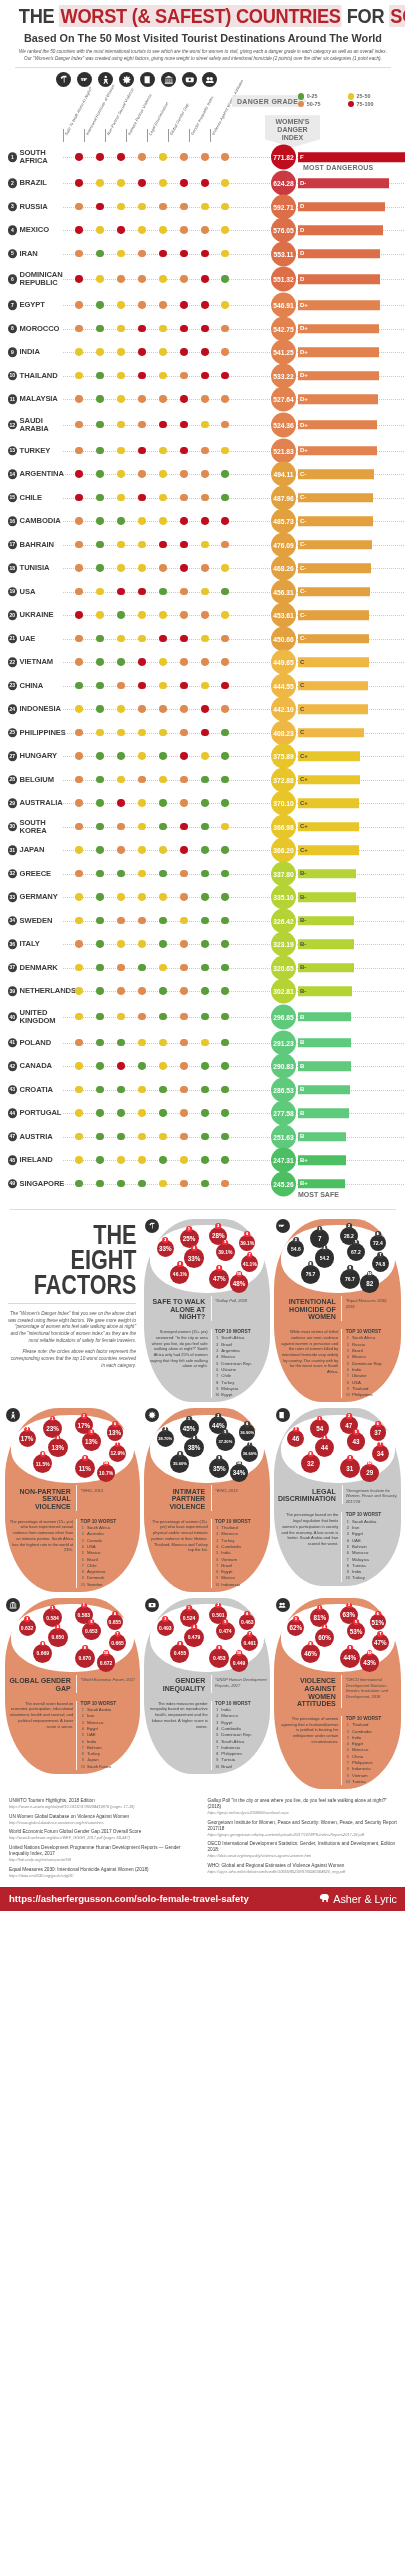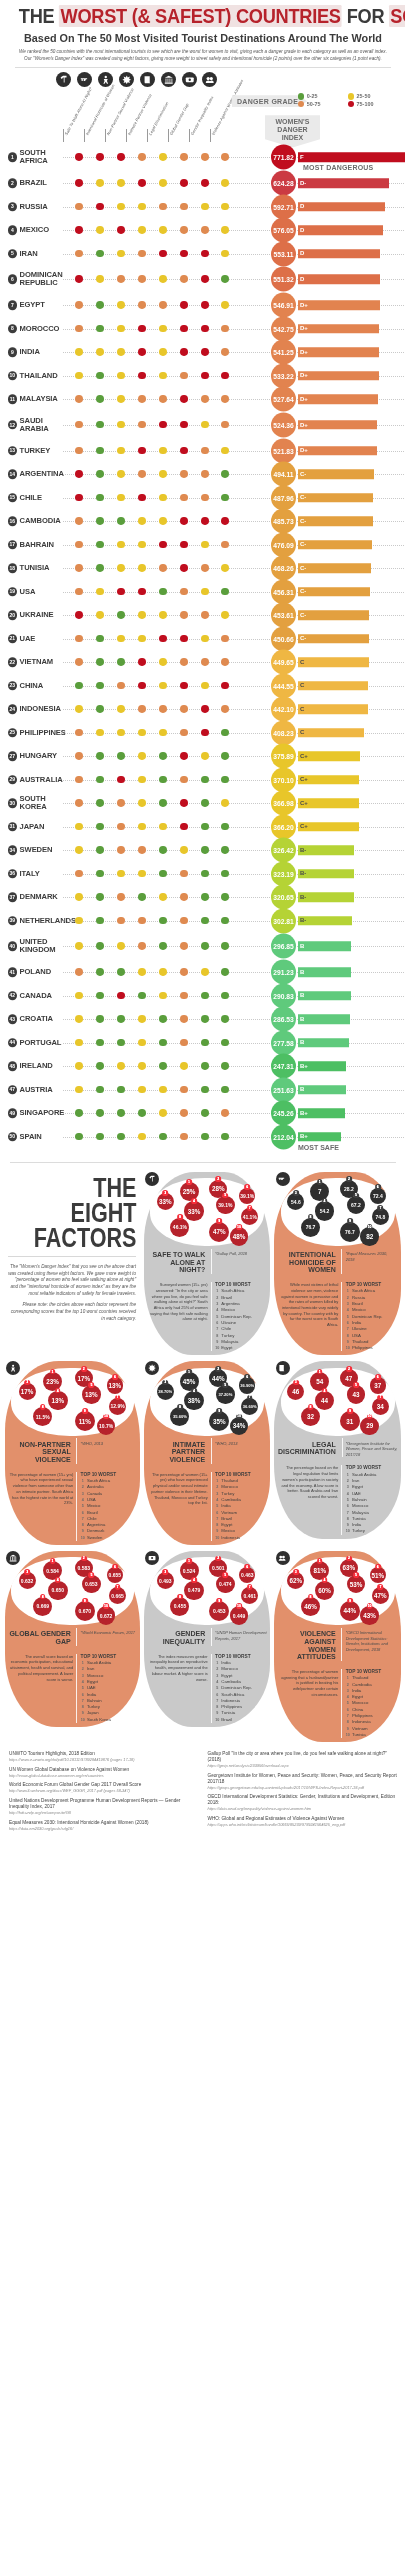--- a/index.html
+++ b/index.html
@@ -821,20 +821,41 @@
           <span class="dot" style="left:146px;background:#5a9e3c"></span>
         </div>
         <div class="idx" style="background:#e8c62a">375.89</div>
         <div class="barwrap">
           <div class="bar" style="width:62px;background:#e8c62a">
             <span class="grade dark">C+</span>
           </div>
         </div>
       </div>
       <div class="row">
+        <div class="rank">28</div>
+        <div class="cname">Belgium</div>
+        <div class="dotline"></div>
+        <div class="dots">
+          <span class="dot" style="left:0px;background:#df8a50"></span>
+          <span class="dot" style="left:21px;background:#5a9e3c"></span>
+          <span class="dot" style="left:42px;background:#e8c62a"></span>
+          <span class="dot" style="left:63px;background:#df8a50"></span>
+          <span class="dot" style="left:84px;background:#e8c62a"></span>
+          <span class="dot" style="left:105px;background:#df8a50"></span>
+          <span class="dot" style="left:126px;background:#5a9e3c"></span>
+          <span class="dot" style="left:146px;background:#5a9e3c"></span>
+        </div>
+        <div class="idx" style="background:#e8c62a">372.88</div>
+        <div class="barwrap">
+          <div class="bar" style="width:62px;background:#e8c62a">
+            <span class="grade dark">C+</span>
+          </div>
+        </div>
+      </div>
+      <div class="row">
         <div class="rank">29</div>
         <div class="cname">Australia</div>
         <div class="dotline"></div>
         <div class="dots">
           <span class="dot" style="left:0px;background:#df8a50"></span>
           <span class="dot" style="left:21px;background:#5a9e3c"></span>
           <span class="dot" style="left:42px;background:#c00d1e"></span>
           <span class="dot" style="left:63px;background:#e8c62a"></span>
           <span class="dot" style="left:84px;background:#5a9e3c"></span>
           <span class="dot" style="left:105px;background:#df8a50"></span>
@@ -884,20 +905,62 @@
           <span class="dot" style="left:146px;background:#5a9e3c"></span>
         </div>
         <div class="idx" style="background:#e8c62a">366.20</div>
         <div class="barwrap">
           <div class="bar" style="width:61px;background:#e8c62a">
             <span class="grade dark">C+</span>
           </div>
         </div>
       </div>
       <div class="row">
+        <div class="rank">32</div>
+        <div class="cname">Greece</div>
+        <div class="dotline"></div>
+        <div class="dots">
+          <span class="dot" style="left:0px;background:#df8a50"></span>
+          <span class="dot" style="left:21px;background:#5a9e3c"></span>
+          <span class="dot" style="left:42px;background:#5a9e3c"></span>
+          <span class="dot" style="left:63px;background:#e8c62a"></span>
+          <span class="dot" style="left:84px;background:#5a9e3c"></span>
+          <span class="dot" style="left:105px;background:#df8a50"></span>
+          <span class="dot" style="left:126px;background:#5a9e3c"></span>
+          <span class="dot" style="left:146px;background:#5a9e3c"></span>
+        </div>
+        <div class="idx" style="background:#b5d335">337.80</div>
+        <div class="barwrap">
+          <div class="bar" style="width:58px;background:#b5d335">
+            <span class="grade dark">B-</span>
+          </div>
+        </div>
+      </div>
+      <div class="row">
+        <div class="rank">33</div>
+        <div class="cname">Germany</div>
+        <div class="dotline"></div>
+        <div class="dots">
+          <span class="dot" style="left:0px;background:#e8c62a"></span>
+          <span class="dot" style="left:21px;background:#5a9e3c"></span>
+          <span class="dot" style="left:42px;background:#e8c62a"></span>
+          <span class="dot" style="left:63px;background:#e8c62a"></span>
+          <span class="dot" style="left:84px;background:#e8c62a"></span>
+          <span class="dot" style="left:105px;background:#df8a50"></span>
+          <span class="dot" style="left:126px;background:#5a9e3c"></span>
+          <span class="dot" style="left:146px;background:#5a9e3c"></span>
+        </div>
+        <div class="idx" style="background:#b5d335">335.10</div>
+        <div class="barwrap">
+          <div class="bar" style="width:58px;background:#b5d335">
+            <span class="grade dark">B-</span>
+          </div>
+        </div>
+      </div>
+      <div class="row">
         <div class="rank">34</div>
         <div class="cname">Sweden</div>
         <div class="dotline"></div>
         <div class="dots">
           <span class="dot" style="left:0px;background:#e8c62a"></span>
           <span class="dot" style="left:21px;background:#5a9e3c"></span>
           <span class="dot" style="left:42px;background:#df8a50"></span>
           <span class="dot" style="left:63px;background:#df8a50"></span>
           <span class="dot" style="left:84px;background:#5a9e3c"></span>
           <span class="dot" style="left:105px;background:#e8c62a"></span>
@@ -1073,20 +1136,41 @@
           <span class="dot" style="left:146px;background:#5a9e3c"></span>
         </div>
         <div class="idx" style="background:#5fca7c">277.58</div>
         <div class="barwrap">
           <div class="bar" style="width:51px;background:#5fca7c">
             <span class="grade">B</span>
           </div>
         </div>
       </div>
       <div class="row">
+        <div class="rank">47</div>
+        <div class="cname">Austria</div>
+        <div class="dotline"></div>
+        <div class="dots">
+          <span class="dot" style="left:0px;background:#e8c62a"></span>
+          <span class="dot" style="left:21px;background:#5a9e3c"></span>
+          <span class="dot" style="left:42px;background:#5a9e3c"></span>
+          <span class="dot" style="left:63px;background:#e8c62a"></span>
+          <span class="dot" style="left:84px;background:#e8c62a"></span>
+          <span class="dot" style="left:105px;background:#df8a50"></span>
+          <span class="dot" style="left:126px;background:#5a9e3c"></span>
+          <span class="dot" style="left:146px;background:#5a9e3c"></span>
+        </div>
+        <div class="idx" style="background:#5fca7c">251.63</div>
+        <div class="barwrap">
+          <div class="bar" style="width:48px;background:#5fca7c">
+            <span class="grade">B</span>
+          </div>
+        </div>
+      </div>
+      <div class="row">
         <div class="rank">48</div>
         <div class="cname">Ireland</div>
         <div class="dotline"></div>
         <div class="dots">
           <span class="dot" style="left:0px;background:#e8c62a"></span>
           <span class="dot" style="left:21px;background:#5a9e3c"></span>
           <span class="dot" style="left:42px;background:#e8c62a"></span>
           <span class="dot" style="left:63px;background:#e8c62a"></span>
           <span class="dot" style="left:84px;background:#5a9e3c"></span>
           <span class="dot" style="left:105px;background:#e8c62a"></span>
@@ -1094,78 +1178,36 @@
           <span class="dot" style="left:146px;background:#5a9e3c"></span>
         </div>
         <div class="idx" style="background:#4dbf63">247.31</div>
         <div class="barwrap">
           <div class="bar" style="width:48px;background:#4dbf63">
             <span class="grade">B+</span>
           </div>
         </div>
       </div>
       <div class="row">
-        <div class="rank">47</div>
-        <div class="cname">Austria</div>
-        <div class="dotline"></div>
-        <div class="dots">
-          <span class="dot" style="left:0px;background:#e8c62a"></span>
-          <span class="dot" style="left:21px;background:#5a9e3c"></span>
-          <span class="dot" style="left:42px;background:#5a9e3c"></span>
-          <span class="dot" style="left:63px;background:#e8c62a"></span>
-          <span class="dot" style="left:84px;background:#e8c62a"></span>
-          <span class="dot" style="left:105px;background:#df8a50"></span>
-          <span class="dot" style="left:126px;background:#5a9e3c"></span>
-          <span class="dot" style="left:146px;background:#5a9e3c"></span>
-        </div>
-        <div class="idx" style="background:#5fca7c">251.63</div>
-        <div class="barwrap">
-          <div class="bar" style="width:48px;background:#5fca7c">
-            <span class="grade">B</span>
-          </div>
-        </div>
-      </div>
-      <div class="row">
         <div class="rank">49</div>
         <div class="cname">Singapore</div>
         <div class="dotline"></div>
         <div class="dots">
           <span class="dot" style="left:0px;background:#5a9e3c"></span>
           <span class="dot" style="left:21px;background:#5a9e3c"></span>
           <span class="dot" style="left:42px;background:#5a9e3c"></span>
           <span class="dot" style="left:63px;background:#5a9e3c"></span>
           <span class="dot" style="left:84px;background:#e8c62a"></span>
           <span class="dot" style="left:105px;background:#df8a50"></span>
           <span class="dot" style="left:126px;background:#5a9e3c"></span>
           <span class="dot" style="left:146px;background:#df8a50"></span>
         </div>
         <div class="idx" style="background:#4dbf63">245.26</div>
         <div class="barwrap">
           <div class="bar" style="width:47px;background:#4dbf63">
-            <span class="grade">B+</span>
-          </div>
-        </div>
-      </div>
-      <div class="row">
-        <div class="rank">50</div>
-        <div class="cname">Spain</div>
-        <div class="dotline"></div>
-        <div class="dots">
-          <span class="dot" style="left:0px;background:#5a9e3c"></span>
-          <span class="dot" style="left:21px;background:#5a9e3c"></span>
-          <span class="dot" style="left:42px;background:#5a9e3c"></span>
-          <span class="dot" style="left:63px;background:#e8c62a"></span>
-          <span class="dot" style="left:84px;background:#5a9e3c"></span>
-          <span class="dot" style="left:105px;background:#df8a50"></span>
-          <span class="dot" style="left:126px;background:#5a9e3c"></span>
-          <span class="dot" style="left:146px;background:#5a9e3c"></span>
-        </div>
-        <div class="idx" style="background:#4dbf63">212.04</div>
-        <div class="barwrap">
-          <div class="bar" style="width:43px;background:#4dbf63">
             <span class="grade">B+</span>
           </div>
         </div>
       </div>
       <div class="mostsafe" style="position: relative; left: 298px; margin-top: -3.8px;">Most Safe</div>
     </div>
 
   <div class="rule2"></div>
 
   <div class="fgrid" id="fgrid">
@@ -2123,14 +2165,25 @@
           <div class="t">OECD International Development Statistics: Gender, Institutions and Development, Edition 2018:</div>
           <div class="u">https://data.oecd.org/inequality/violence-against-women.htm</div>
         </div>
         <div class="src">
           <div class="t">WHO: Global and Regional Estimates of Violence Against Women</div>
           <div class="u">https://apps.who.int/iris/bitstream/handle/10665/85239/9789241564625_eng.pdf</div>
         </div>
       </div>
   </div>
 
+  <div class="footer">
+    <div class="url">https://asherfergusson.com/solo-female-travel-safety</div>
+    <div class="brand">
+      <span>
+        <svg width="12.7" height="10" viewBox="0 0 24 20">
+            <path fill="#fff" d="M3 9c0-4 3-7 7-7h5c4 0 6 3 6 6 0 2-1 4-2 5v5h-3v-4h-5v4H8v-5C5 12 3 11 3 9z"></path>
+          </svg>
+      </span>
+      <span>Asher &amp; Lyric</span>
+    </div>
+  </div>
 </div>
 
 
 </body></html>

